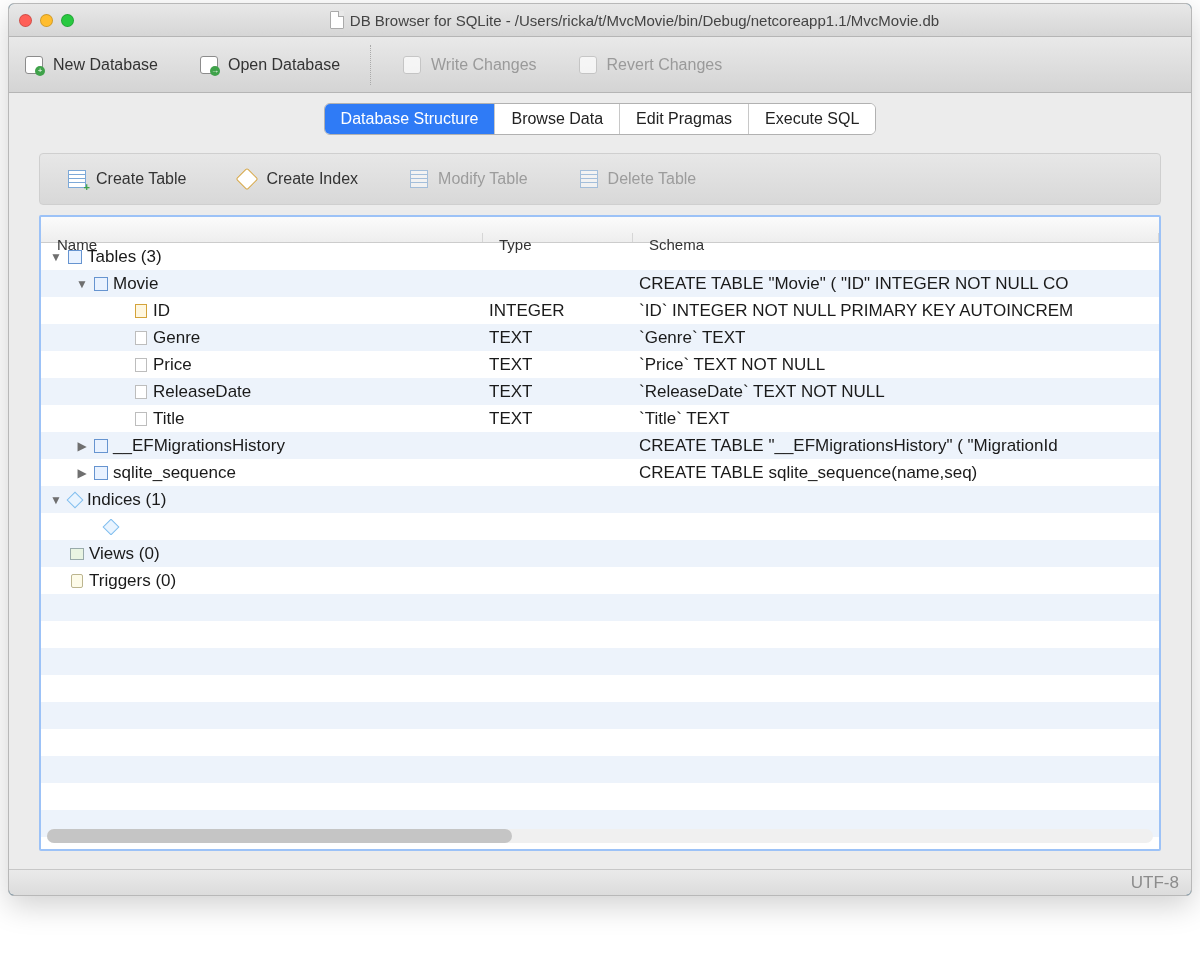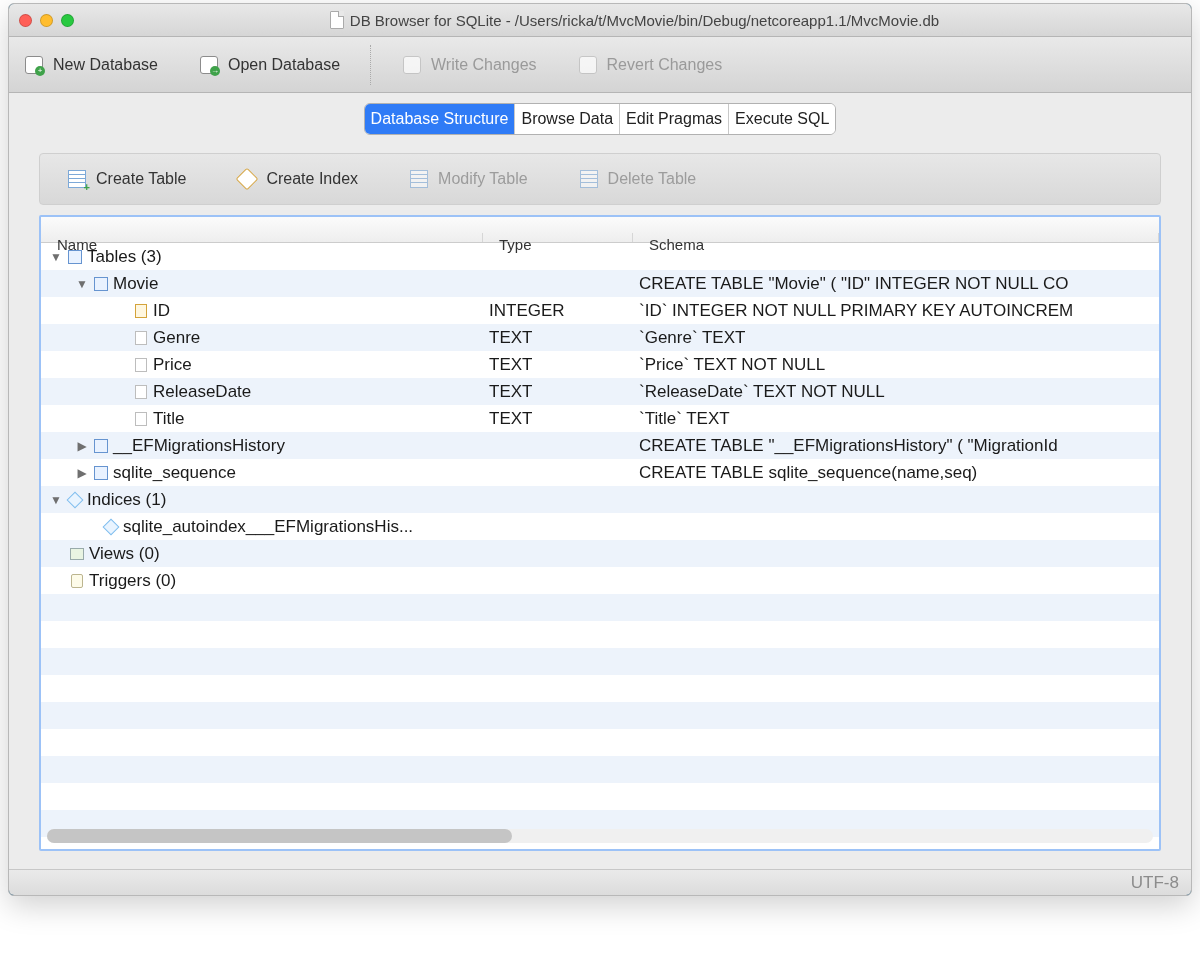--- a/index.html
+++ b/index.html
@@ -63,21 +63,21 @@
   padding: 0 0 6px;
 }
 .tabs {
   display:flex; justify-content:center; padding-top: 10px;
 }
 .tabstrip {
   display:flex; border:1px solid #b1b1b1; border-radius:6px; overflow:hidden; background:#fff;
   font-size: 16px;
 }
 .tab {
-  padding: 6px 6px; border-right:1px solid #c8c8c8; cursor:pointer; color:#222; background:#fff;
+  padding: 6px 16px; border-right:1px solid #c8c8c8; cursor:pointer; color:#222; background:#fff;
 }
 .tab:last-child { border-right:none; }
 .tab.active { background:#2f7bf6; color:#fff; }
 
 .subtoolbar {
   margin: 18px 30px 10px;
   height: 52px;
   background: linear-gradient(#e7e7e7,#d8d8d8);
   border:1px solid #cfcfcf;
   border-radius: 4px;
@@ -350,21 +350,20 @@
           </div>
           <div class="c-type"></div>
             <div class="c-schema"></div>
         </div>
 
         <div class="row">
           <div class="c-name indent3">
             <span class="node-ic">
                 <span class="ic-tag"></span>
               </span>
-            <span>sqlite_autoindex___EFMigrationsHis...</span>
           </div>
           <div class="c-type"></div>
             <div class="c-schema"></div>
         </div>
 
         <div class="row">
           <div class="c-name indent2" style="padding-left:28px;">
             <span class="node-ic">
                 <span class="ic-folder"></span>
               </span>

